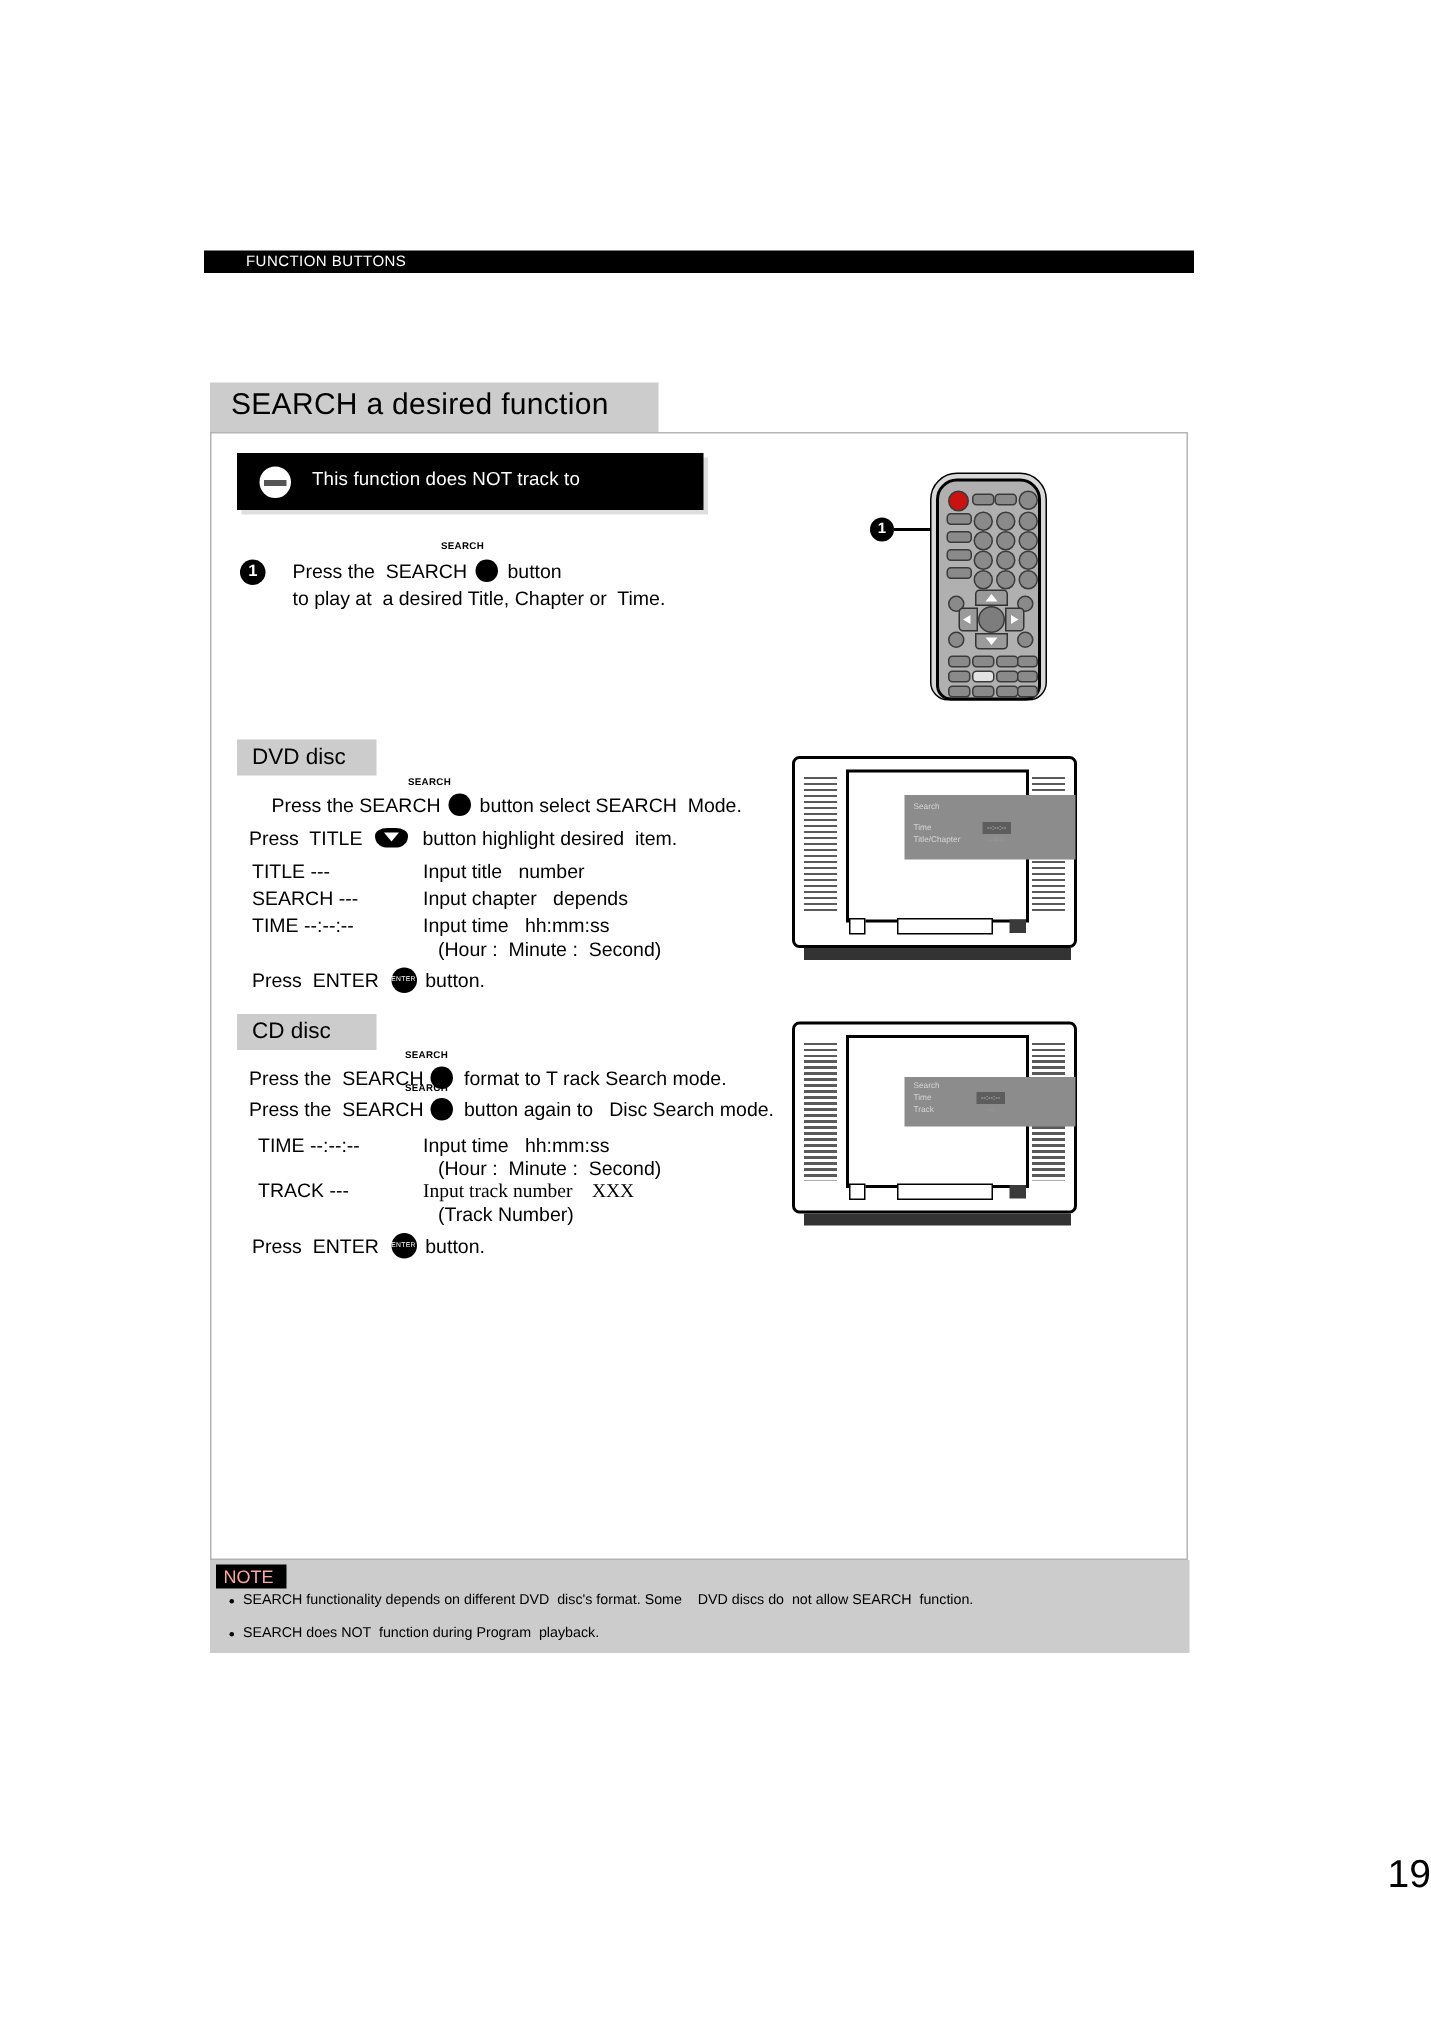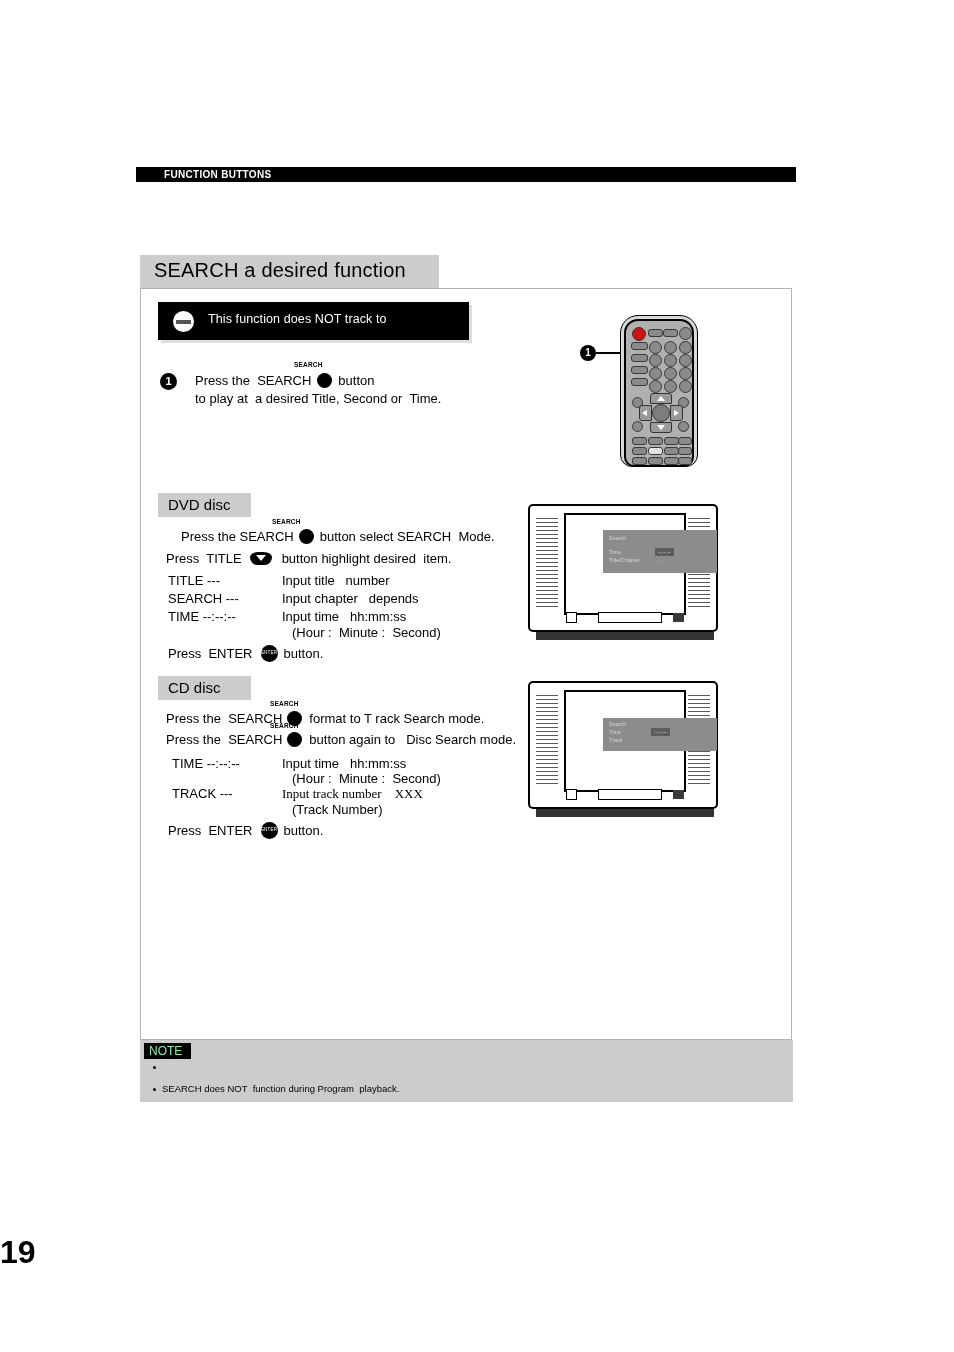--- a/index.html
+++ b/index.html
@@ -26,21 +26,21 @@
     background: #000000;
   }
   #header-bar .hdr-text {
     position: absolute;
     left: 28px;
     top: 1px;
     font-size: 10px;
     letter-spacing: 0.3px;
     color: #ffffff;
     line-height: 13px;
-    font-weight: 700;
+    font-weight: 400;
   }
 
   
   #title-tab {
     position: absolute;
     left: 140px;
     top: 255px;
     width: 299px;
     height: 33px;
     background: #cccccc;
@@ -368,21 +368,21 @@
     background: #cccccc;
   }
   #note-tag {
     position: absolute;
     left: 4px; top: 3px;
     width: 47px; height: 16px;
     background: #000000;
   }
   #note-tag span {
     position: absolute; left: 5px; top: 1px;
-    color: #86efac; font-size: 12px;
+    color: #fca5a5; font-size: 12px;
   }
   .note-item {
     position: absolute;
     font-size: 9.5px;
     white-space: pre;
     color: #000;
   }
   .note-bullet {
     position: absolute;
     width: 3px; height: 3px;
@@ -392,24 +392,23 @@
   #note-b1 { left: 13px; top: 26px; }
   #note-t1 { left: 22px; top: 21px; }
   #note-b2 { left: 13px; top: 48px; }
   #note-t2 { left: 22px; top: 43px; }
 
   
   #page-number {
     position: absolute;
     left: 0; right: 0;
     top: 1234px;
-    text-align: left;
-    font-size: 32px;
+    text-align: right;
+    font-size: 26px;
     color: #000;
-    font-weight: bold;
   }
 </style>
 </head>
 <body>
 
 <div id="header-bar">
   <div class="hdr-text">FUNCTION BUTTONS</div>
 </div>
 
 <div id="title-tab">
@@ -423,21 +422,21 @@
     <div class="bar"></div>
   </div>
   <div class="banner-text">This function does NOT track to</div>
   <div class="banner-mp3">M P 3</div>
 </div>
 
 <div id="step1">
   <div class="step-badge">1</div>
   <div class="mini-label">SEARCH</div>
   <div class="l1"><span>Press the  SEARCH</span><span style="display:inline-block;width:6px"></span><span class="btn-dot"></span><span style="display:inline-block;width:6px"></span><span>button</span></div>
-  <div class="l2">to play at  a desired Title, Second or  Time.</div>
+  <div class="l2">to play at  a desired Title, Chapter or  Time.</div>
 </div>
 
 <div class="disc-head" id="dvd-head">
   <span>DVD disc</span>
 </div>
 
 <div id="dvd-block">
   <div class="mini-label" style="left:112px; top:-6px;">SEARCH</div>
 
   <div class="line" style="left:21px; top:5px;"><span>Press the SEARCH</span><span style="display:inline-block;width:5px"></span><span class="btn-dot"></span><span style="display:inline-block;width:6px"></span><span>button select SEARCH  Mode.</span></div>
@@ -586,17 +585,18 @@
     <div class="ctrl-dark"></div>
   </div>
   <div class="base"></div>
 </div>
 
 <div id="note-area">
   <div id="note-tag">
     <span>NOTE</span>
   </div>
   <div class="note-bullet" id="note-b1"></div>
+  <div class="note-item" id="note-t1">SEARCH functionality depends on different DVD  disc's format. Some    DVD discs do  not allow SEARCH  function.</div>
   <div class="note-bullet" id="note-b2"></div>
   <div class="note-item" id="note-t2">SEARCH does NOT  function during Program  playback.</div>
 </div>
 
 <div id="page-number">19</div>
 
 </body></html>

